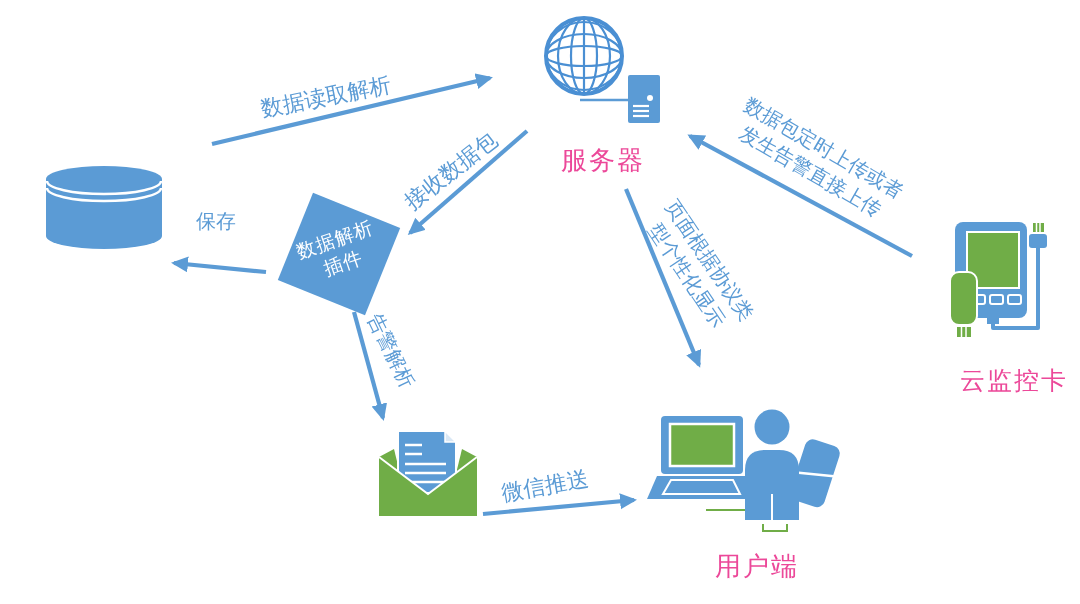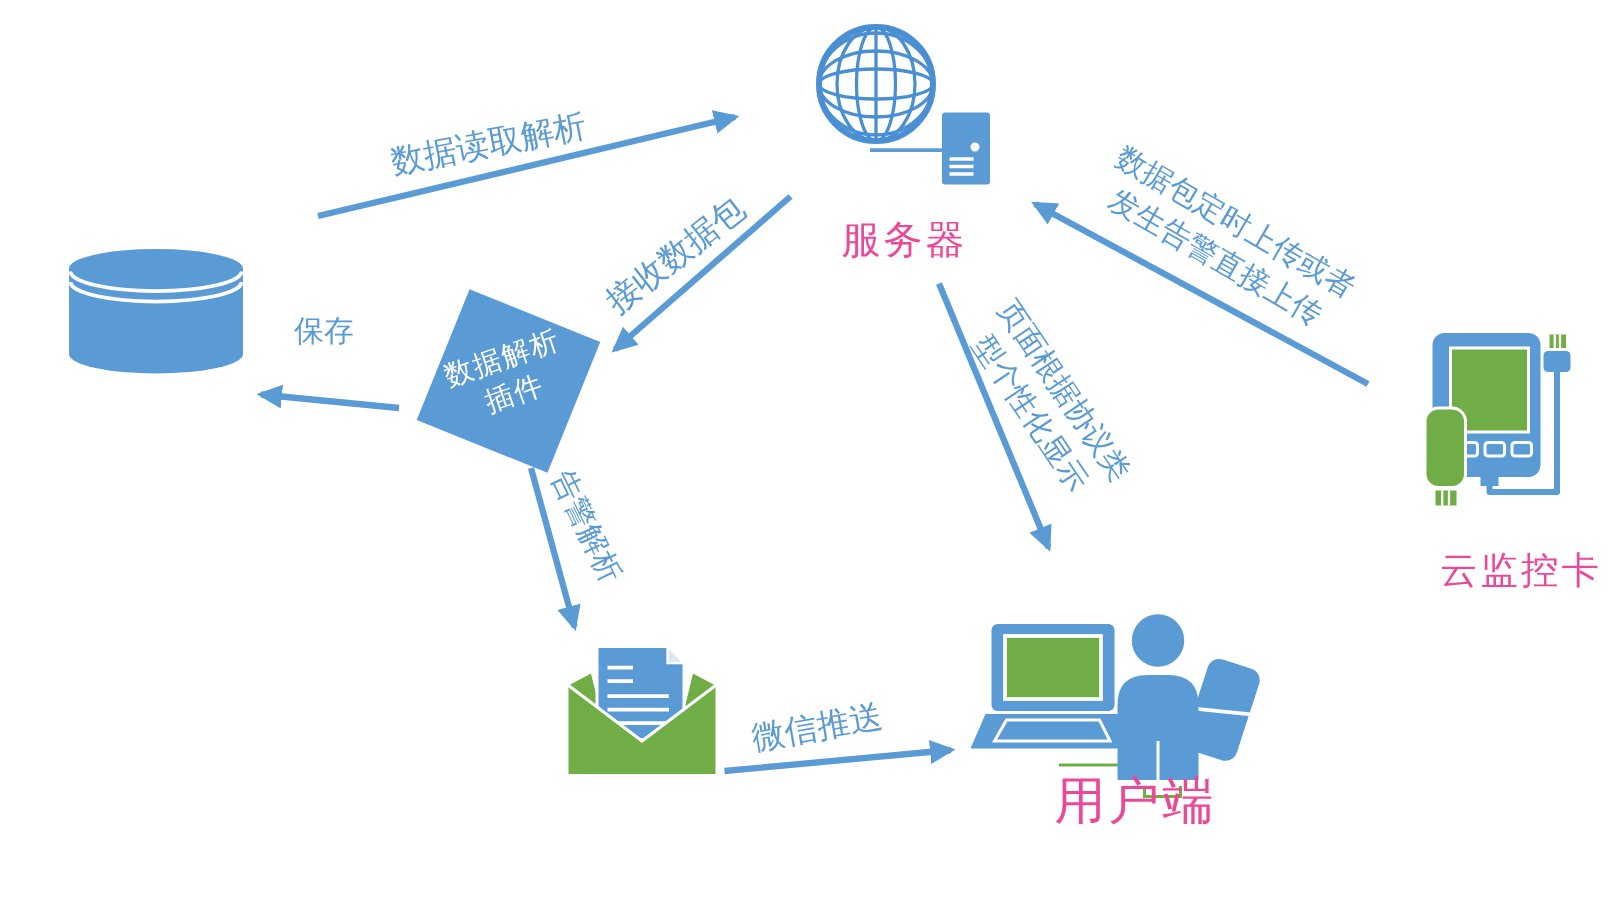--- a/index.html
+++ b/index.html
@@ -142,21 +142,21 @@
       <rect x="0" y="0" width="38" height="66" rx="9" fill="#5b9bd5" stroke="#ffffff" stroke-width="2"></rect>
       <line x1="1" y1="38" x2="38" y2="30" stroke="#ffffff" stroke-width="2.5"></line>
     </g>
     <g>
       <circle cx="127" cy="21" r="17.5" fill="#5b9bd5"></circle>
       <path d="M100,114 L100,64 Q100,44 120,44 L134,44 Q154,44 154,64 L154,114 Z" fill="#5b9bd5"></path>
       <line x1="127" y1="88" x2="127" y2="114" stroke="#ffffff" stroke-width="2"></line>
     </g>
     <path d="M118,118 V125 H142 V118" stroke="#70ad47" stroke-width="2" fill="none"></path>
   </svg>
-  <div class="node-label" style="left:757px;top:534px;font-size:34px">用户端</div>
+  <div class="node-label" style="left:757px;top:566px;font-size:26px">用户端</div>
 
   <div class="edge-label" style="left:326px;top:97px;font-size:22px;transform:translate(-50%,-50%) rotate(-11deg)">数据读取解析</div>
 
   <div class="edge-label" style="left:451px;top:171px;font-size:22px;transform:translate(-50%,-50%) rotate(-38deg)">接收数据包</div>
 
   <div class="edge-label" style="left:216px;top:221px;font-size:20px;transform:translate(-50%,-50%)">保存</div>
 
   <div class="edge-label" style="left:817px;top:160px;font-size:20px;transform:translate(-50%,-50%) rotate(30deg)">
     <div>数据包定时上传或者</div>
     <div>发生告警直接上传</div>

